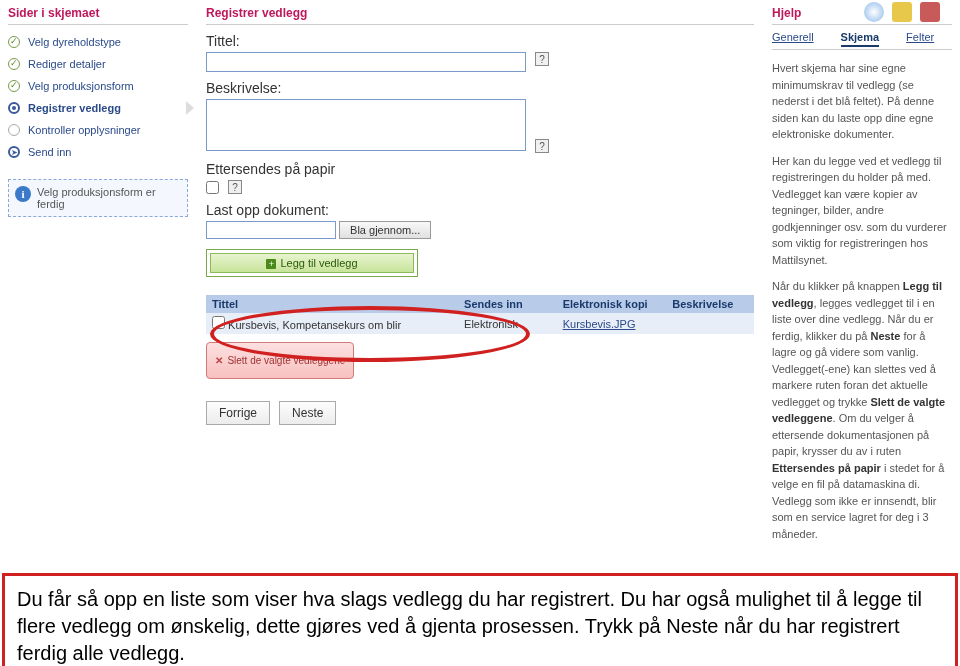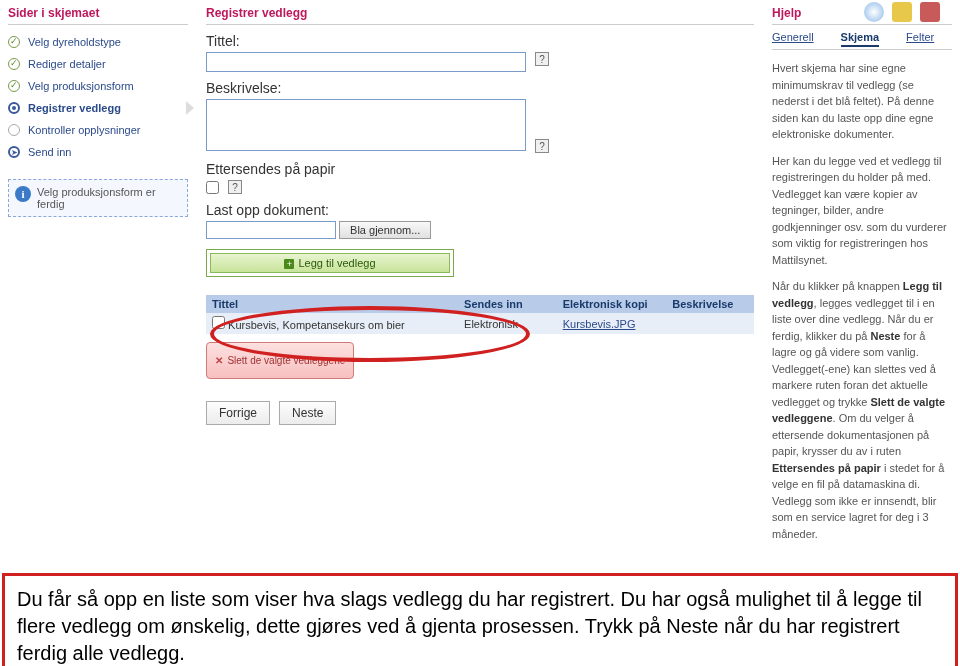--- a/index.html
+++ b/index.html
@@ -25,21 +25,21 @@
 .info-box { border: 1px dashed #8aa8d8; background: #f4f8fe; padding: 6px 6px 6px 28px; margin-top: 16px; position: relative; font-size: 11px; color: #555; }
 .info-box .info-icon { position: absolute; left: 6px; top: 6px; width: 16px; height: 16px; border-radius: 50%; background: #3a7ac8; color: #fff; text-align: center; line-height: 16px; font-weight: bold; font-family: Georgia, serif; }
 .form-label { font-weight: normal; font-size: 14px; color: #333; display: block; margin: 8px 0 3px 0; }
 .form-row { margin-bottom: 4px; }
 input[type=text].title-input { width: 320px; height: 20px; border: 1px solid #7a9ac8; font-size: 11px; padding: 0 3px; }
 textarea.desc-input { width: 320px; height: 52px; border: 1px solid #7a9ac8; font-size: 11px; padding: 2px 3px; resize: none; }
 .help-q { display: inline-block; width: 14px; height: 14px; border: 1px solid #888; background: #f0f0f0; color: #555; text-align: center; line-height: 13px; font-size: 10px; margin-left: 6px; vertical-align: top; cursor: pointer; }
 .checkbox-row input { vertical-align: middle; }
 .file-input-row input[type=text] { width: 130px; height: 18px; border: 1px solid #7a9ac8; font-size: 11px; vertical-align: middle; }
 .browse-btn { display: inline-block; padding: 2px 10px; background: linear-gradient(#f8f8f8, #e0e0e0); border: 1px solid #999; font-size: 11px; color: #333; vertical-align: middle; cursor: pointer; }
-.add-btn-wrap { border: 1px solid #7aa84a; padding: 3px; margin-top: 10px; width: 248px; }
+.add-btn-wrap { border: 1px solid #7aa84a; padding: 3px; margin-top: 10px; width: 212px; }
 .add-btn { display: block; padding: 3px 6px; background: linear-gradient(#e8f4d0, #c8e49a); border: 1px solid #8aba5a; color: #2a5a0a; font-size: 11px; text-align: center; cursor: pointer; }
 .add-btn .plus-icon { display: inline-block; width: 10px; height: 10px; background: #4a8a1a; color: #fff; line-height: 10px; text-align: center; font-size: 9px; margin-right: 4px; border-radius: 1px; }
 .attach-table { width: 100%; margin-top: 18px; border-collapse: collapse; font-size: 11px; }
 .attach-table th { background: #b8ccea; color: #1a3a6a; text-align: left; padding: 3px 6px; font-weight: bold; }
 .attach-table td { background: #e8eef8; padding: 3px 6px; color: #333; }
 .attach-table td a { color: #2a4a8a; text-decoration: underline; }
 .delete-btn { display: inline-block; margin-top: 4px; padding: 12px 8px; background: linear-gradient(#fde0e0, #f8c0c0); border: 1px solid #d07a7a; color: #a03030; font-size: 10px; border-radius: 4px; cursor: pointer; }
 .delete-btn .x-icon { color: #c04040; font-weight: bold; margin-right: 4px; }
 .red-ellipse { position: absolute; border: 4px solid #d02020; border-radius: 50%; width: 320px; height: 56px; left: 210px; top: 306px; pointer-events: none; }
 .req-block { margin-top: 22px; font-size: 11px; }
@@ -128,21 +128,21 @@
     <thead>
       <tr>
         <th style="width:46%">Tittel</th>
         <th style="width:18%">Sendes inn</th>
         <th style="width:20%">Elektronisk kopi</th>
         <th>Beskrivelse</th>
       </tr>
     </thead>
     <tbody>
       <tr>
-        <td><input type="checkbox" style=""> <span>Kursbevis, Kompetansekurs om bier</span></td>
+        <td><input type="checkbox" style=""> <span>Kursbevis, Kompetansekurs om blir</span></td>
         <td>Elektronisk</td>
         <td><a>Kursbevis.JPG</a></td>
         <td></td>
       </tr>
       <tr>
         <td colspan="4" style="background:#fff;padding:4px 0;">
           <span class="delete-btn"><span class="x-icon">✕</span><span>Slett de valgte vedleggene</span></span>
         </td>
       </tr>
     </tbody>

